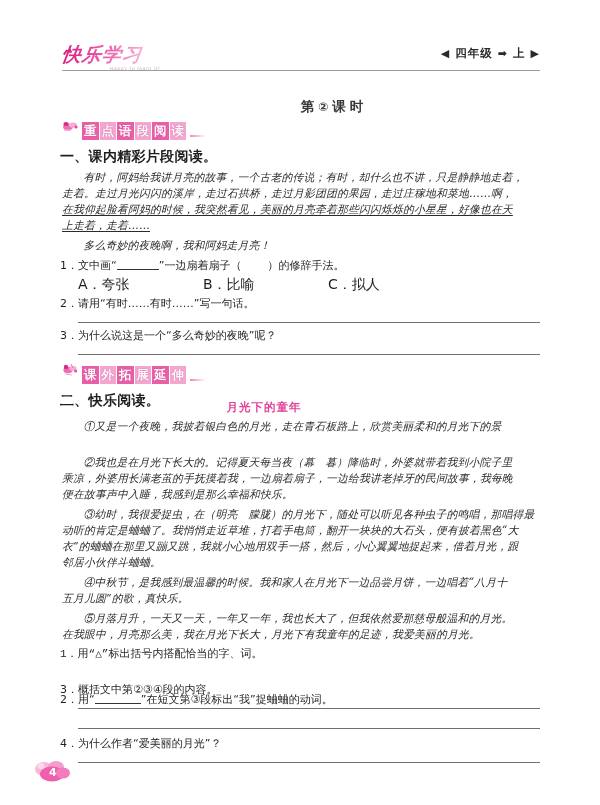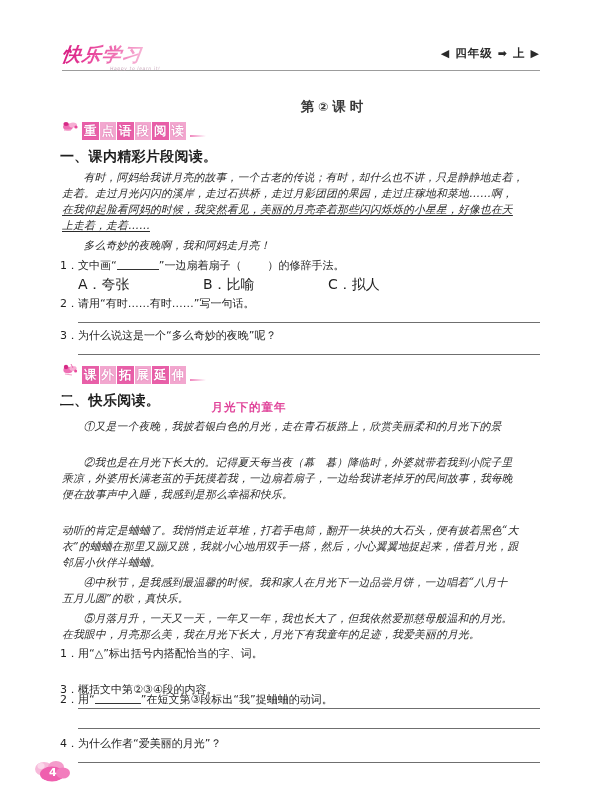--- a/index.html
+++ b/index.html
@@ -107,21 +107,21 @@
   .blank-inline{
     display:inline-block;border-bottom:1px solid #333;
     width:42px;height:11px;vertical-align:-1px;
   }
   .ansline{
     position:absolute;height:0;border-top:1px solid #6f6f6f;
   }
 
   
   .read-title{
-    position:absolute;left:1px;width:496px;text-align:center;
+    position:absolute;left:16px;width:496px;text-align:center;
     font-size:11.5px;font-weight:bold;color:#e0449a;
     letter-spacing:1px;
   }
 
   
   .footer-num{
     position:absolute;left:30px;top:758px;width:48px;height:30px;
   }
   .footer-num .blob{
     position:absolute;left:0;top:0;width:46px;height:26px;
@@ -220,31 +220,32 @@
   <div class="q-head" style="left:60px;top:392px;">二、快乐阅读。</div>
 
   <div class="read-title" style="top:400px;">月光下的童年</div>
 
   <div class="para hand indent" style="left:62px;top:419px;width:478px;">①又是一个夜晚，我披着银白色的月光，走在青石板路上，欣赏美丽柔和的月光下的景</div>
 
   <div class="para hand indent" style="left:62px;top:455px;width:478px;">②我也是在月光下长大的。记得夏天每当夜（幕　暮）降临时，外婆就带着我到小院子里</div>
   <div class="para hand" style="left:62px;top:471px;width:478px;">乘凉，外婆用长满老茧的手抚摸着我，一边扇着扇子，一边给我讲老掉牙的民间故事，我每晚</div>
   <div class="para hand" style="left:62px;top:487px;width:478px;">便在故事声中入睡，我感到是那么幸福和快乐。</div>
 
+  <div class="para hand indent" style="left:62px;top:507px;width:478px;">③幼时，我很爱捉虫，在（明亮　朦胧）的月光下，随处可以听见各种虫子的鸣唱，那唱得最</div>
   <div class="para hand" style="left:62px;top:523px;width:478px;">动听的肯定是蛐蛐了。我悄悄走近草堆，打着手电筒，翻开一块块的大石头，便有披着黑色“大</div>
   <div class="para hand" style="left:62px;top:539px;width:478px;">衣”的蛐蛐在那里又蹦又跳，我就小心地用双手一搭，然后，小心翼翼地捉起来，借着月光，跟</div>
   <div class="para hand" style="left:62px;top:555px;width:478px;">邻居小伙伴斗蛐蛐。</div>
 
   <div class="para hand indent" style="left:62px;top:575px;width:478px;">④中秋节，是我感到最温馨的时候。我和家人在月光下一边品尝月饼，一边唱着“八月十</div>
   <div class="para hand" style="left:62px;top:591px;width:478px;">五月儿圆”的歌，真快乐。</div>
 
   <div class="para hand indent" style="left:62px;top:611px;width:478px;">⑤月落月升，一天又一天，一年又一年，我也长大了，但我依然爱那慈母般温和的月光。</div>
   <div class="para hand" style="left:62px;top:627px;width:478px;">在我眼中，月亮那么美，我在月光下长大，月光下有我童年的足迹，我爱美丽的月光。</div>
 
-  <div class="qline" style="left:60px;top:646px;">1．用“△”标出括号内搭配恰当的字、词。</div>
+  <div class="qline" style="left:60px;top:646px;font-family:Liberation Mono, monospace;">1．用“△”标出括号内搭配恰当的字、词。</div>
 
   <div class="qline" style="left:60px;top:692px;">
     <span>2．用“</span><span class="blank-inline" style="width:46px;"></span><span>”在短文第③段标出“我”捉蛐蛐的动词。</span>
   </div>
 
   <div class="qline" style="left:60px;top:682px;">3．概括文中第②③④段的内容。</div>
   <div class="ansline" style="left:78px;top:708px;width:462px;"></div>
   <div class="ansline" style="left:78px;top:728px;width:462px;"></div>
 
   <div class="qline" style="left:60px;top:736px;">4．为什么作者“爱美丽的月光”？</div>

